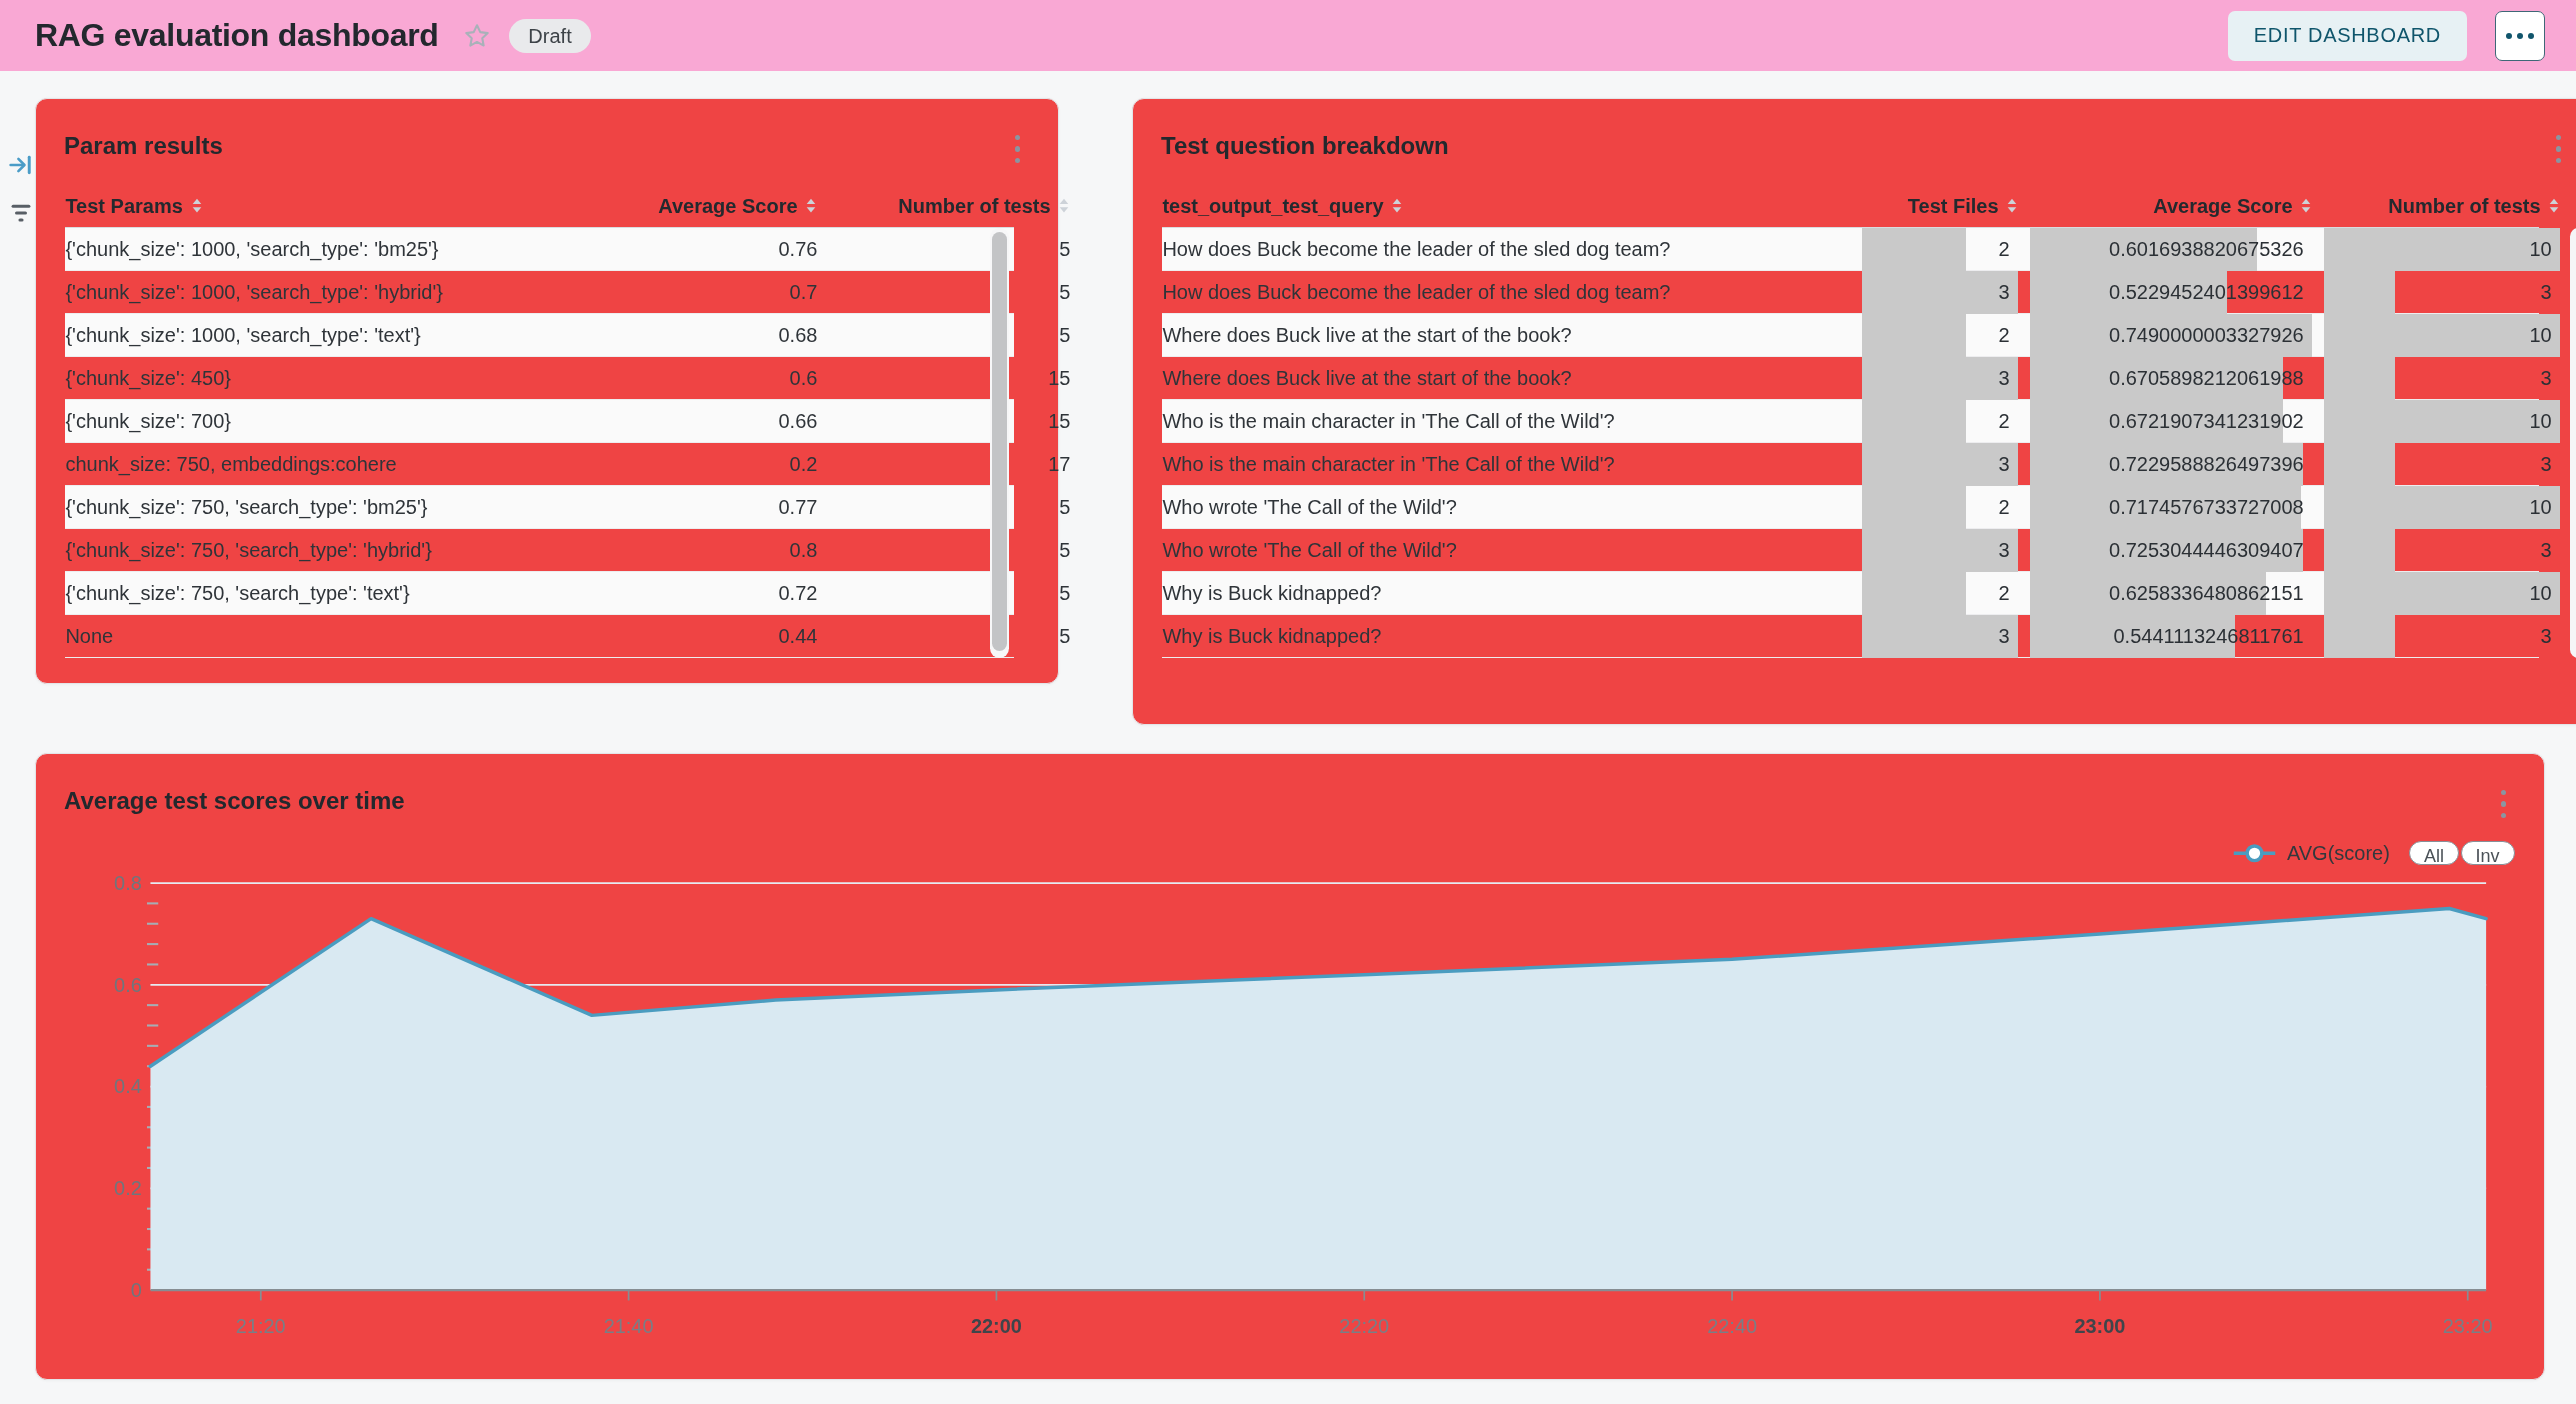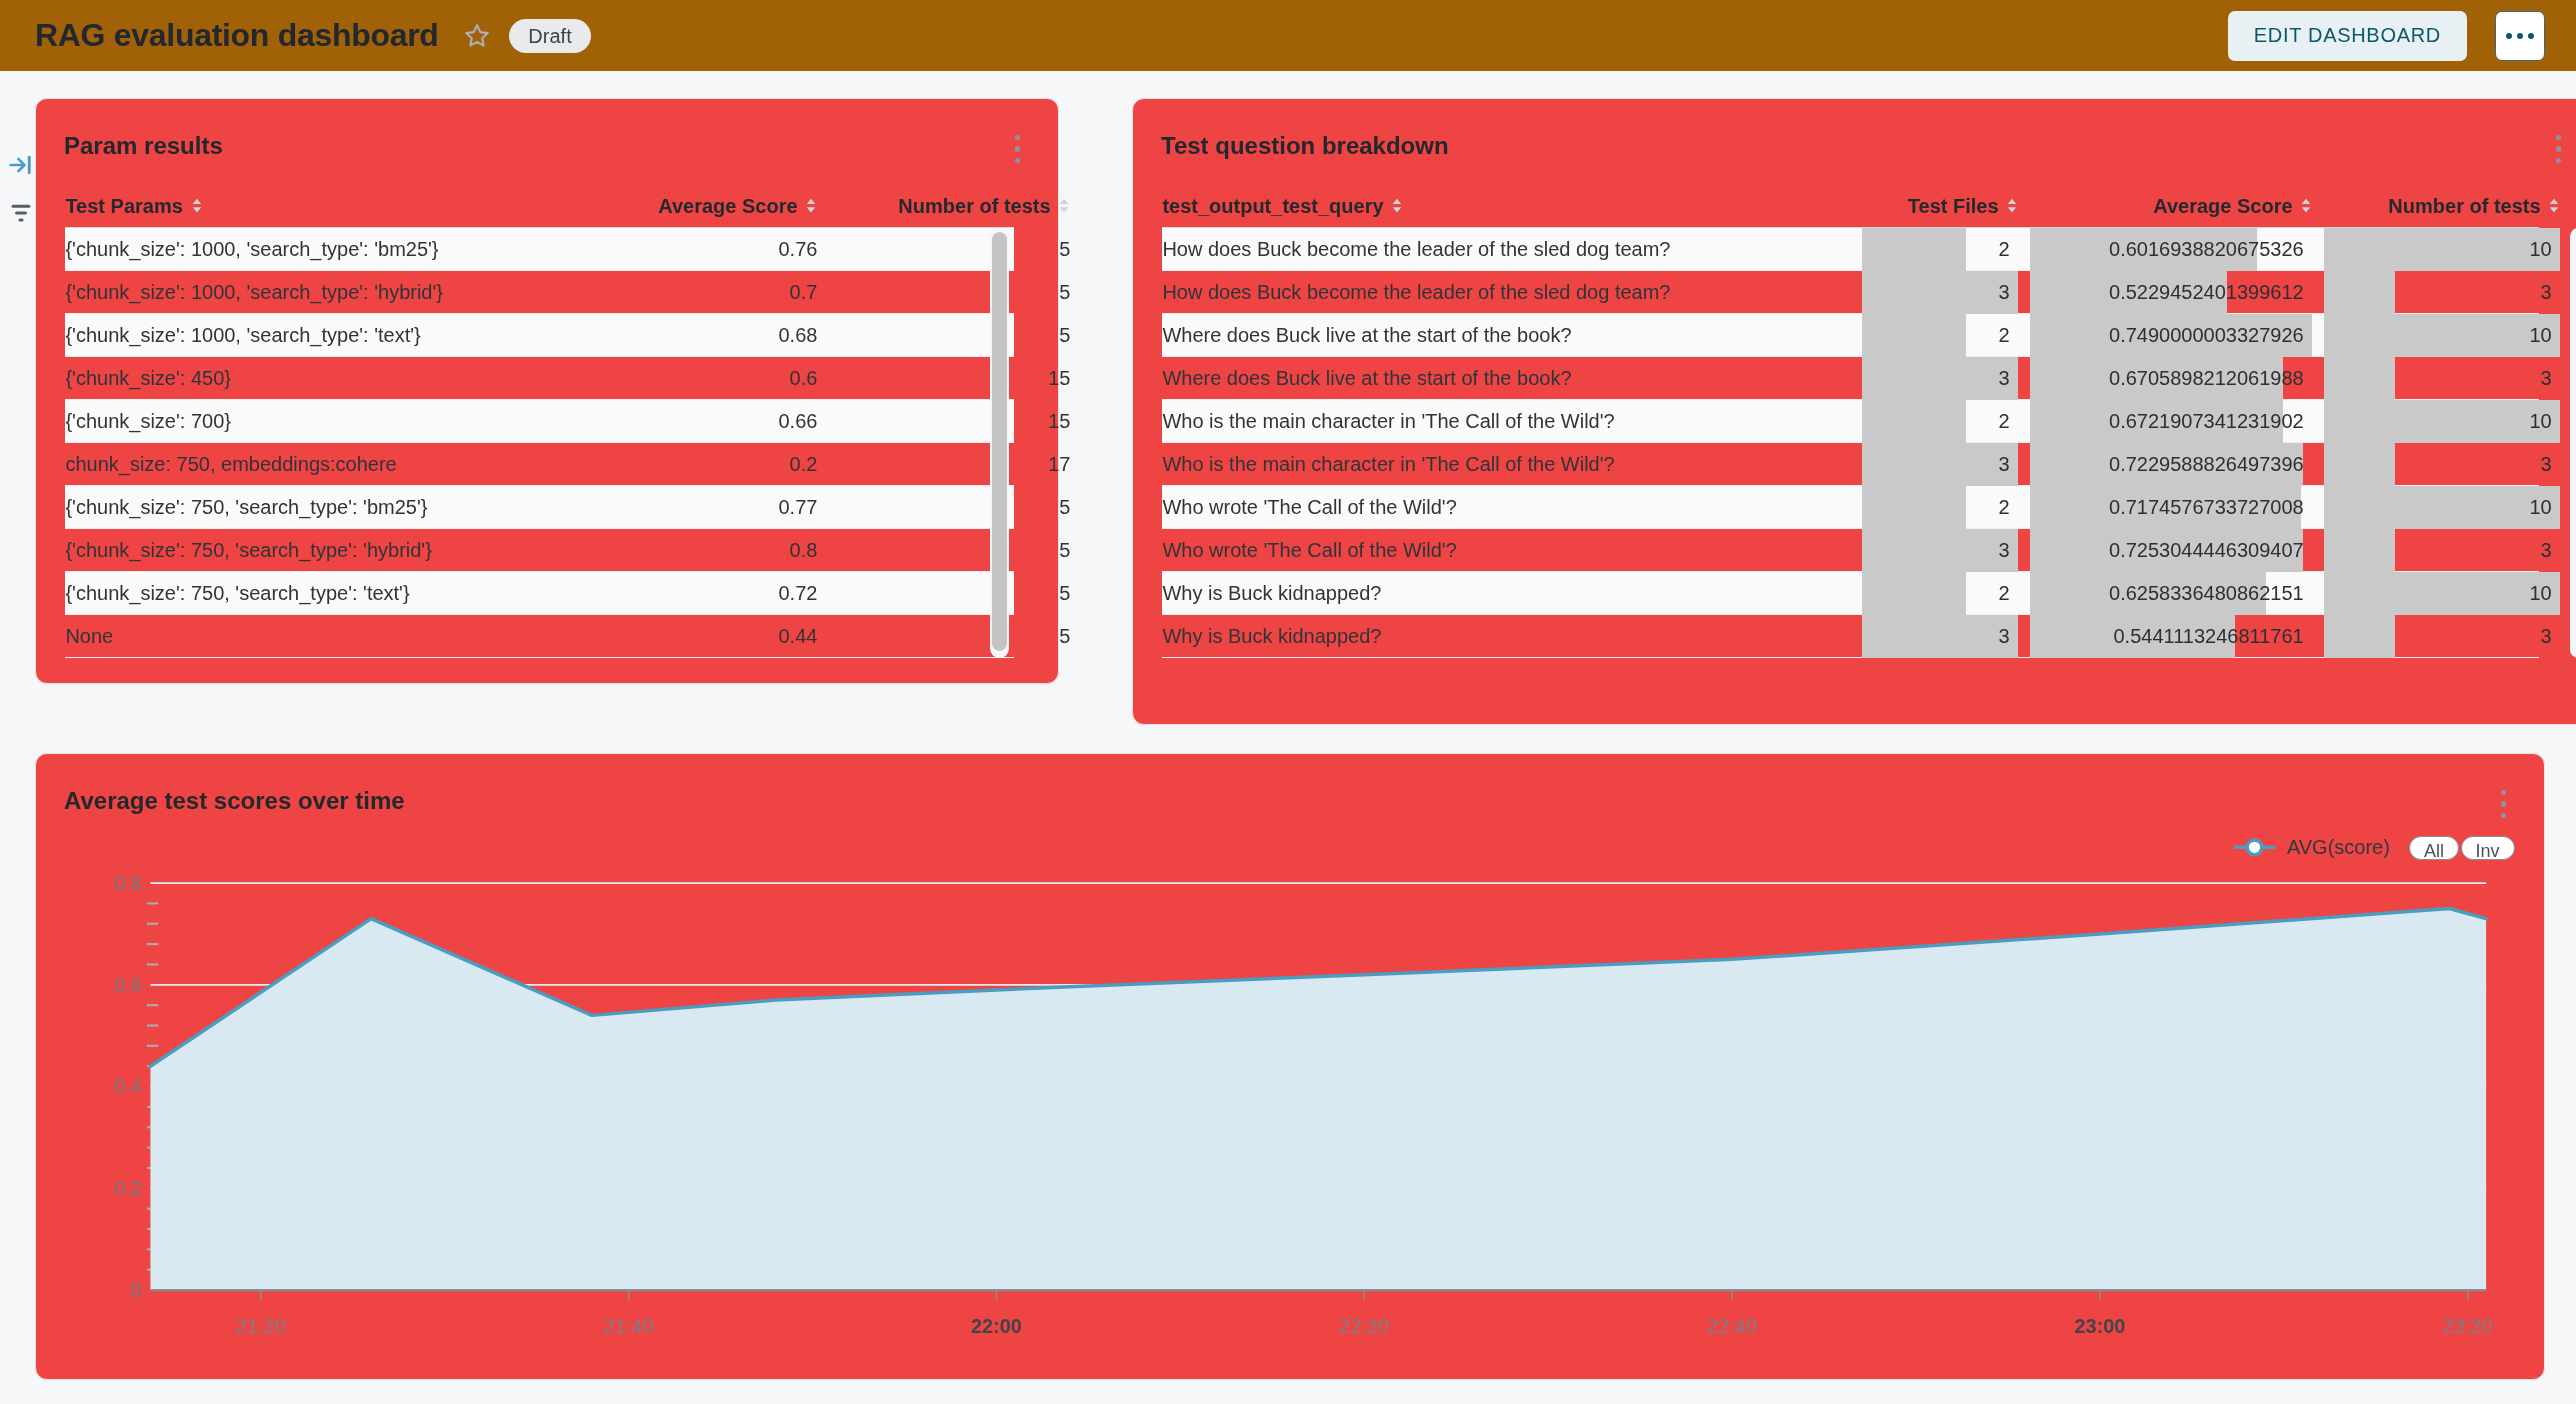--- a/index.html
+++ b/index.html
@@ -6,21 +6,21 @@
   html,body { width:2576px; height:1405px; }
   body {
     font-family:"Liberation Sans","DejaVu Sans",sans-serif;
     background:#f6f7f8; color:#2f3439; overflow:hidden;
   }
   .page { position:relative; width:2576px; height:1405px; }
 
   
   .app-header {
     position:absolute; left:0; top:0; width:2576px; height:71px;
-    background:#a16207; display:flex; align-items:center; padding:0 31px 0 35px;
+    background:#f9a8d4; display:flex; align-items:center; padding:0 31px 0 35px;
   }
   .page-title { font-size:32px; font-weight:700; color:#23282e; letter-spacing:-0.3px; }
   .star-btn { margin-left:22.5px; width:31px; height:31px; display:flex; align-items:center; justify-content:center; cursor:pointer; }
   .draft-pill {
     margin-left:17.3px; background:#e9eaec; color:#3d4348; font-size:20px;
     padding:7px 19px; border-radius:865px; line-height:1;
   }
   .header-spacer { flex:1; }
   .edit-btn {
     background:#e7f1f4; color:#0f556b; border:none; border-radius:7px;
@@ -80,21 +80,21 @@
   #panel-question .tbl { left:29.4px; width:1377px; }
   #panel-question .tbl-head, #panel-question .trow { grid-template-columns:688px 156px 282px 236px; column-gap:12px; }
 
   .bar-cell { position:relative; height:43px; display:flex; align-items:center; justify-content:flex-end; }
   .bar-fill { position:absolute; left:0; top:0; bottom:0; background:#c9c9c9; }
   .bar-val  { position:relative; padding-right:8.7px; font-size:20px; color:#2b3035; }
 
   
   .legend-row {
     position:absolute; right:29.4px; top:76px; height:35px;
-    display:flex; align-items:center; gap:19px;
+    display:flex; align-items:flex-end; gap:19px;
   }
   .legend-item { display:flex; align-items:center; gap:10.4px; cursor:pointer; }
   .legend-label { font-size:20px; color:#33383d; }
   .legend-pill {
     height:24px; padding:4px 14px; border:1.7px solid #878f97; border-radius:865px;
     background:#fff; color:#4a5157; font-size:18px; font-family:inherit; cursor:pointer;
   }
   .legend-pill + .legend-pill { margin-left:-7px; }
   #chart-svg { position:absolute; left:0; top:0; width:2510px; height:627px; }
 </style>

